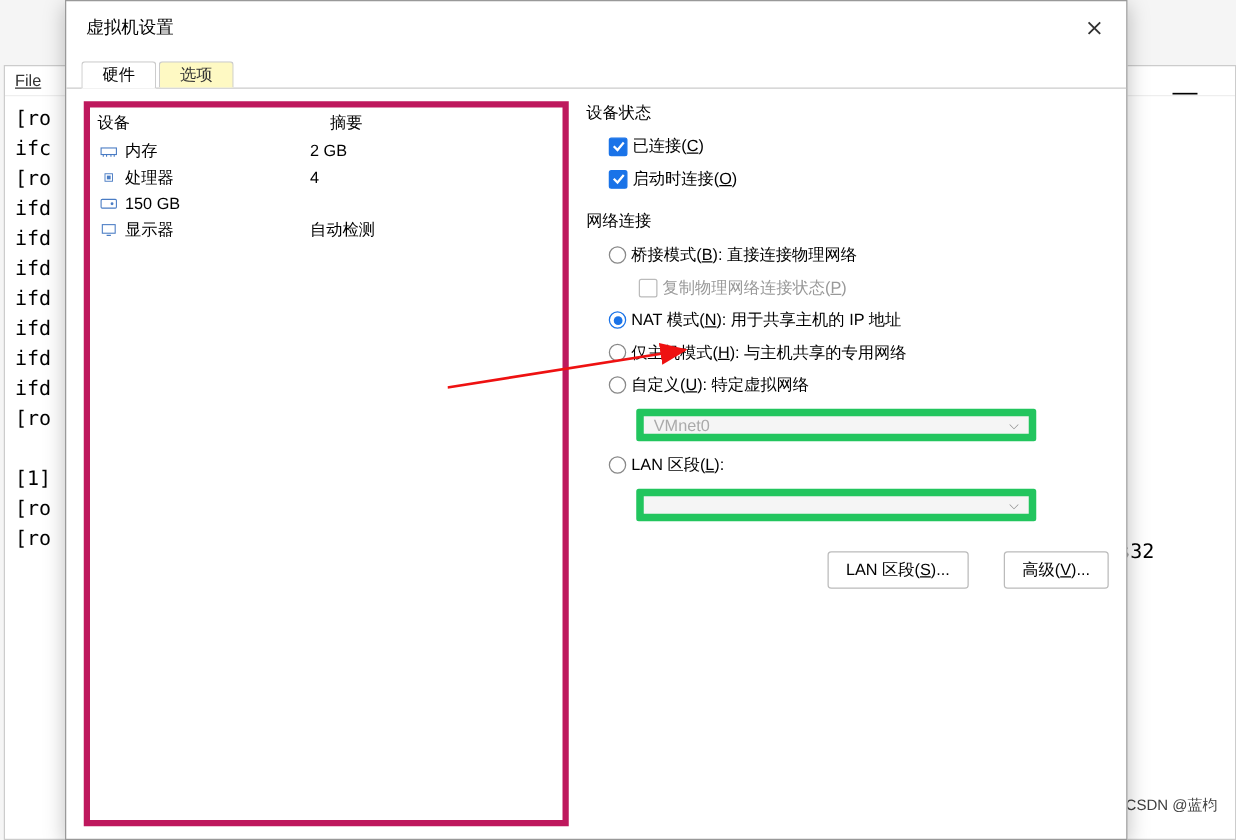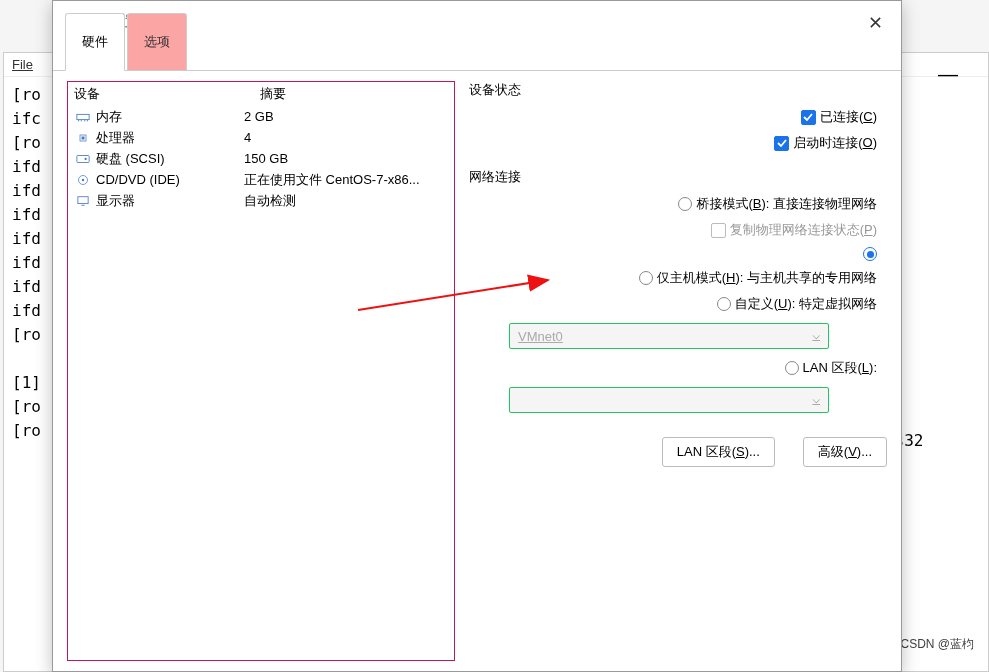--- a/index.html
+++ b/index.html
@@ -78,47 +78,47 @@
   }
   .tabstrip {
     display: flex;
     align-items: flex-end;
     padding: 0 12px;
     height: 28px;
     border-bottom: 1px solid #ccc;
     gap: 2px;
   }
   .tab {
-    padding: 19px 16px;
+    padding: 1px 16px;
     font-size: 13px;
     border: 1px solid #ccc;
     border-bottom: none;
     border-radius: 3px 3px 0 0;
     background: #fff;
     cursor: pointer;
     position: relative;
   }
   .tab.active {
     background: #fff;
     border-bottom: 1px solid #fff;
     margin-bottom: -1px;
     z-index: 1;
   }
-  .tab.inactive { background: #fca5a5; color: #333; }
+  .tab.inactive { background: #fef9c3; color: #333; }
   .content {
     display: flex;
     flex: 1;
     padding: 10px 14px;
     gap: 14px;
     min-height: 0;
   }
   
   .device-list {
     width: 388px;
-    border: 1px solid #be185d;
+    border: 5px solid #be185d;
     background: #fff;
     display: flex;
     flex-direction: column;
   }
   .device-list .header {
     display: flex;
     font-size: 13px;
     padding: 3px 6px;
   }
   .device-list .header .col1 { width: 170px; }
@@ -154,21 +154,20 @@
     padding: 3px 10px 4px 18px;
     display: flex;
     flex-direction: column;
     gap: 8px;
   }
   .chk-row, .radio-row {
     display: flex;
     align-items: center;
     gap: 4px;
     font-size: 13px;
-    justify-content: flex-end;
   }
   .chk {
     width: 15px; height: 15px;
     border: 1px solid #1a73e8;
     border-radius: 2px;
     background: #1a73e8;
     display: inline-flex; align-items: center; justify-content: center;
   }
   .chk svg { width: 10px; height: 10px; }
   .chk.disabled {
@@ -185,32 +184,31 @@
   }
   .radio.checked { border-color: #1a73e8; }
   .radio.checked::after {
     content: "";
     width: 7px; height: 7px;
     background: #1a73e8;
     border-radius: 50%;
   }
   .combo {
     margin: 2px 0 2px 22px;
-    border: 1px solid #22c55e;
+    border: 6px solid #22c55e;
     border-radius: 2px;
     height: 26px;
     display: flex;
     align-items: center;
     padding: 0 8px;
     color: #888;
     font-size: 13px;
     justify-content: space-between;
     background: #fafafa;
     width: 320px;
-    text-decoration: underline;
   }
   .combo.disabled { color: #aaa; background: #f5f5f5; }
   .combo .chev { font-size: 10px; color: #888; }
   .btn-row {
     display: flex;
     justify-content: flex-end;
     gap: 28px;
     margin-top: 6px;
   }
   .btn {
@@ -303,32 +301,21 @@
             <span class="label">处理器</span>
             <span class="summary">4</span>
           </div>
           <div class="row">
             <span class="icon" style="color:#4a7cc4">
               <svg class="dev-icon" viewBox="0 0 16 12">
                 <rect x="1" y="2" width="14" height="8" rx="1" fill="none" stroke="currentColor"></rect>
                 <circle cx="11" cy="6" r="1.3" fill="currentColor"></circle>
               </svg>
             </span>
-            <span class="label">硬盘 (SCSI)</span>
             <span class="summary">150 GB</span>
-          </div>
-          <div class="row">
-            <span class="icon" style="color:#4a7cc4">
-              <svg class="dev-icon" viewBox="0 0 16 16">
-                <circle cx="8" cy="8" r="6" fill="none" stroke="currentColor"></circle>
-                <circle cx="8" cy="8" r="1.6" fill="currentColor"></circle>
-              </svg>
-            </span>
-            <span class="label">CD/DVD (IDE)</span>
-            <span class="summary">正在使用文件 CentOS-7-x86...</span>
           </div>
           <div class="row">
             <span class="icon" style="color:#4a7cc4">
               <svg class="dev-icon" viewBox="0 0 16 14">
                 <rect x="2" y="2" width="12" height="8" fill="none" stroke="currentColor"></rect>
                 <path d="M6 12h4" stroke="currentColor"></path>
               </svg>
             </span>
             <span class="label">显示器</span>
             <span class="summary">自动检测</span>
@@ -368,20 +355,21 @@
             <span class="radio"></span>
             <span><span>桥接模式(</span><span class="u">B</span><span>): 直接连接物理网络</span></span>
           </label>
           <label class="chk-row sub-indent muted">
             <span class="chk disabled"></span>
             <span><span>复制物理网络连接状态(</span><span class="u">P</span>)</span>
           </label>
 
           <label class="radio-row">
             <span class="radio checked"></span>
+            <span><span>NAT 模式(</span><span class="u">N</span><span>): 用于共享主机的 IP 地址</span></span>
           </label>
 
           <label class="radio-row">
             <span class="radio"></span>
             <span><span>仅主机模式(</span><span class="u">H</span><span>): 与主机共享的专用网络</span></span>
           </label>
 
           <label class="radio-row">
             <span class="radio"></span>
             <span><span>自定义(</span><span class="u">U</span><span>): 特定虚拟网络</span></span>

